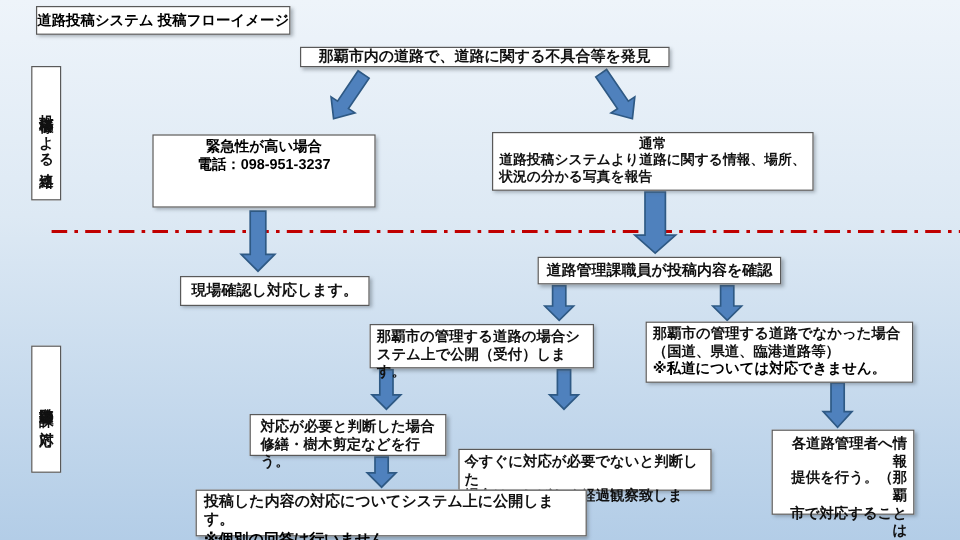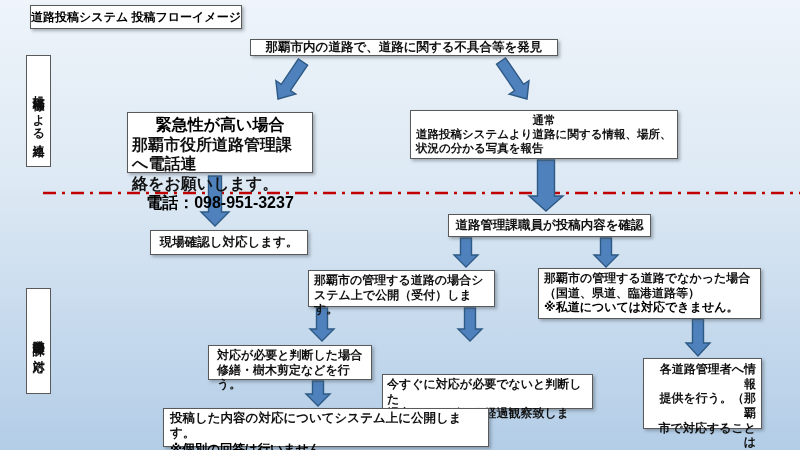--- a/index.html
+++ b/index.html
@@ -21,21 +21,21 @@
   }
   .pre{white-space:pre-line;}
   .red{color:#000000;}
   .ctr{text-align:center;}
   
   .title-box{left:30px;top:5px;width:212px;height:24px;font-size:12px;display:flex;align-items:center;justify-content:center;}
   .lane-label{writing-mode:vertical-rl;text-orientation:upright;font-size:12px;letter-spacing:1px;display:flex;align-items:center;justify-content:center;box-shadow:none;}
   .lane1{left:26px;top:55px;width:25px;height:112px;}
   .lane2{left:26px;top:288px;width:25px;height:106px;}
   .discover{left:250px;top:39px;width:308px;height:17px;font-size:12.5px;display:flex;align-items:center;justify-content:center;}
-  .urgent{left:127px;top:112px;width:186px;height:61px;font-size:16px;padding:2px 4px;}
+  .urgent{left:127px;top:112px;width:186px;height:61px;font-size:12px;padding:2px 4px;}
   .normal{left:410px;top:110px;width:268px;height:49px;font-size:11.5px;padding:2px 5px;}
   .onsite{left:150px;top:230px;width:158px;height:25px;font-size:12.5px;display:flex;align-items:center;justify-content:center;}
   .check{left:448px;top:214px;width:203px;height:23px;font-size:12.5px;display:flex;align-items:center;justify-content:center;}
   .publish{left:308px;top:270px;width:187px;height:37px;font-size:12px;padding:2px 5px;}
   .notnaha{left:538px;top:268px;width:223px;height:51px;font-size:12px;padding:2px 5px;}
   .action{left:208px;top:345px;width:164px;height:35px;font-size:12px;padding:2px 8px;}
   .observe{left:382px;top:345px;width:211px;height:35px;font-size:12px;padding:2px 4px;margin-top:29px;}
   .result{left:163px;top:408px;width:326px;height:39px;font-size:12.5px;padding:2px 6px;}
   .inform{left:643px;top:358px;width:119px;height:71px;font-size:12px;padding:3px 5px;text-align:right;}
 </style>
@@ -63,22 +63,20 @@
 
   <div class="box title-box red">道路投稿システム 投稿フローイメージ</div>
 
   <div class="box lane-label lane1">投稿者様による連絡</div>
   <div class="box lane-label lane2">道路管理課の対応</div>
 
   <div class="box discover">那覇市内の道路で、道路に関する不具合等を発見</div>
 
   <div class="box urgent">
     <div class="red ctr">緊急性が高い場合</div>
-    <div class="pre">那覇市役所道路管理課へ電話連
-絡をお願いします。</div>
     <div class="red ctr">電話：098-951-3237</div>
   </div>
 
   <div class="box normal">
     <div class="ctr">通常</div>
     <div class="pre">道路投稿システムより道路に関する情報、場所、
 状況の分かる写真を報告</div>
   </div>
 
   <div class="box onsite">現場確認し対応します。</div>

